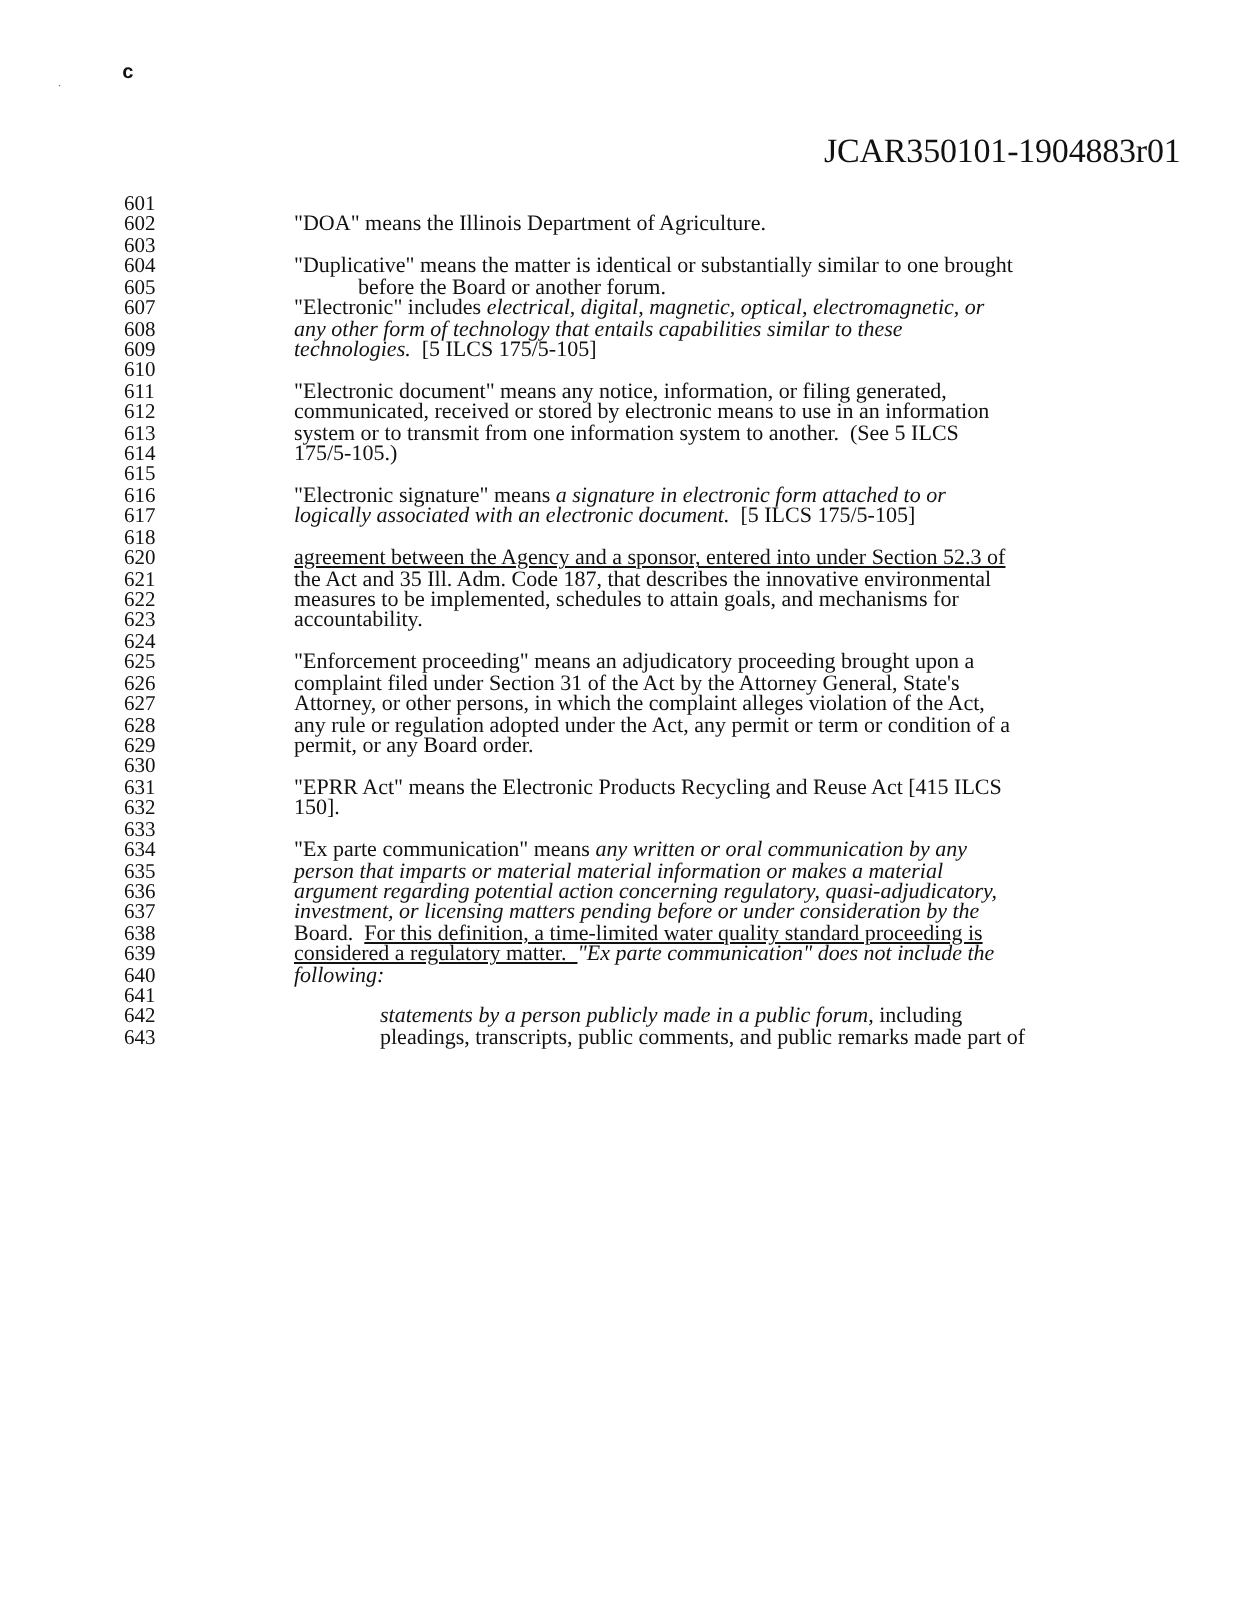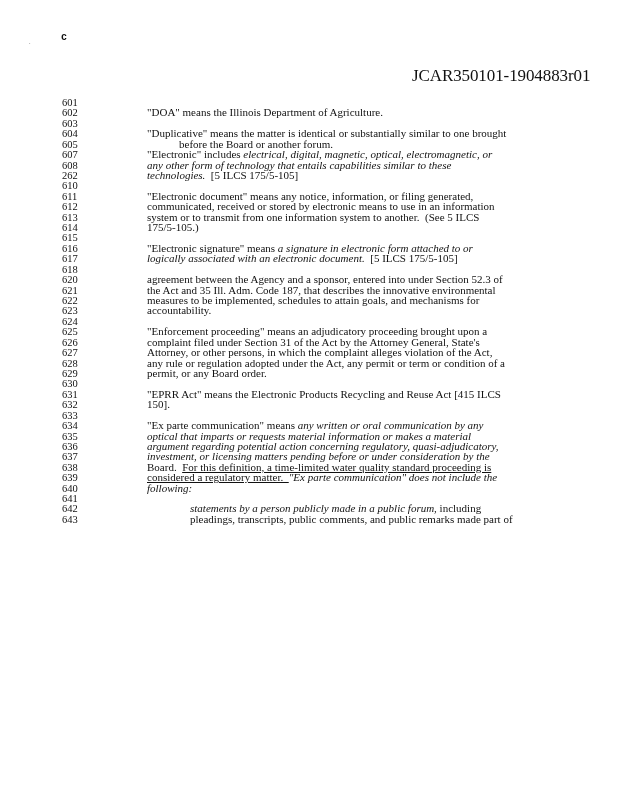--- a/index.html
+++ b/index.html
@@ -46,21 +46,21 @@
     </div>
     <div class="line">
       <span class="ln">607</span>
       <span class="txt"><span style="white-space: pre;">"Electronic" includes </span><span class="it" style="white-space: pre;">electrical, digital, magnetic, optical, electromagnetic, or</span></span>
     </div>
     <div class="line">
       <span class="ln">608</span>
       <span class="txt"><span class="it" style="white-space: pre;">any other form of technology that entails capabilities similar to these</span></span>
     </div>
     <div class="line">
-      <span class="ln">262</span>
+      <span class="ln">609</span>
       <span class="txt"><span class="it" style="white-space: pre;">technologies.</span><span style="white-space: pre;">  [5 ILCS 175/5-105]</span></span>
     </div>
     <div class="line">
       <span class="ln">610</span>
     </div>
     <div class="line">
       <span class="ln">611</span>
       <span class="txt"><span style="white-space: pre;">"Electronic document" means any notice, information, or filing generated,</span></span>
     </div>
     <div class="line">
@@ -84,21 +84,21 @@
     </div>
     <div class="line">
       <span class="ln">617</span>
       <span class="txt"><span class="it" style="white-space: pre;">logically associated with an electronic document.</span><span style="white-space: pre;">  [5 ILCS 175/5-105]</span></span>
     </div>
     <div class="line">
       <span class="ln">618</span>
     </div>
     <div class="line">
       <span class="ln">620</span>
-      <span class="txt"><span style="white-space: pre;">agreement between the Agency and a sponsor, entered into under Section 52.3 of</span></span>
+      <span class="txt"><span style="white-space: pre; text-decoration: underline;">agreement between the Agency and a sponsor, entered into under Section 52.3 of</span></span>
     </div>
     <div class="line">
       <span class="ln">621</span>
       <span class="txt"><span style="white-space: pre;">the Act and 35 Ill. Adm. Code 187, that describes the innovative environmental</span></span>
     </div>
     <div class="line">
       <span class="ln">622</span>
       <span class="txt"><span style="white-space: pre; text-align: center;">measures to be implemented, schedules to attain goals, and mechanisms for</span></span>
     </div>
     <div class="line">
@@ -141,21 +141,21 @@
     </div>
     <div class="line">
       <span class="ln">633</span>
     </div>
     <div class="line">
       <span class="ln">634</span>
       <span class="txt"><span style="white-space: pre;">"Ex parte communication" means </span><span class="it" style="white-space: pre;">any written or oral communication by any</span></span>
     </div>
     <div class="line">
       <span class="ln">635</span>
-      <span class="txt"><span class="it" style="white-space: pre;">optical that imparts or requests material information or makes a material</span></span>
+      <span class="txt"><span class="it" style="white-space: pre;">person that imparts or material material information or makes a material</span></span>
     </div>
     <div class="line">
       <span class="ln">636</span>
       <span class="txt"><span class="it" style="white-space: pre;">argument regarding potential action concerning regulatory, quasi-adjudicatory,</span></span>
     </div>
     <div class="line">
       <span class="ln">637</span>
       <span class="txt"><span class="it" style="white-space: pre;">investment, or licensing matters pending before or under consideration by the</span></span>
     </div>
     <div class="line">

